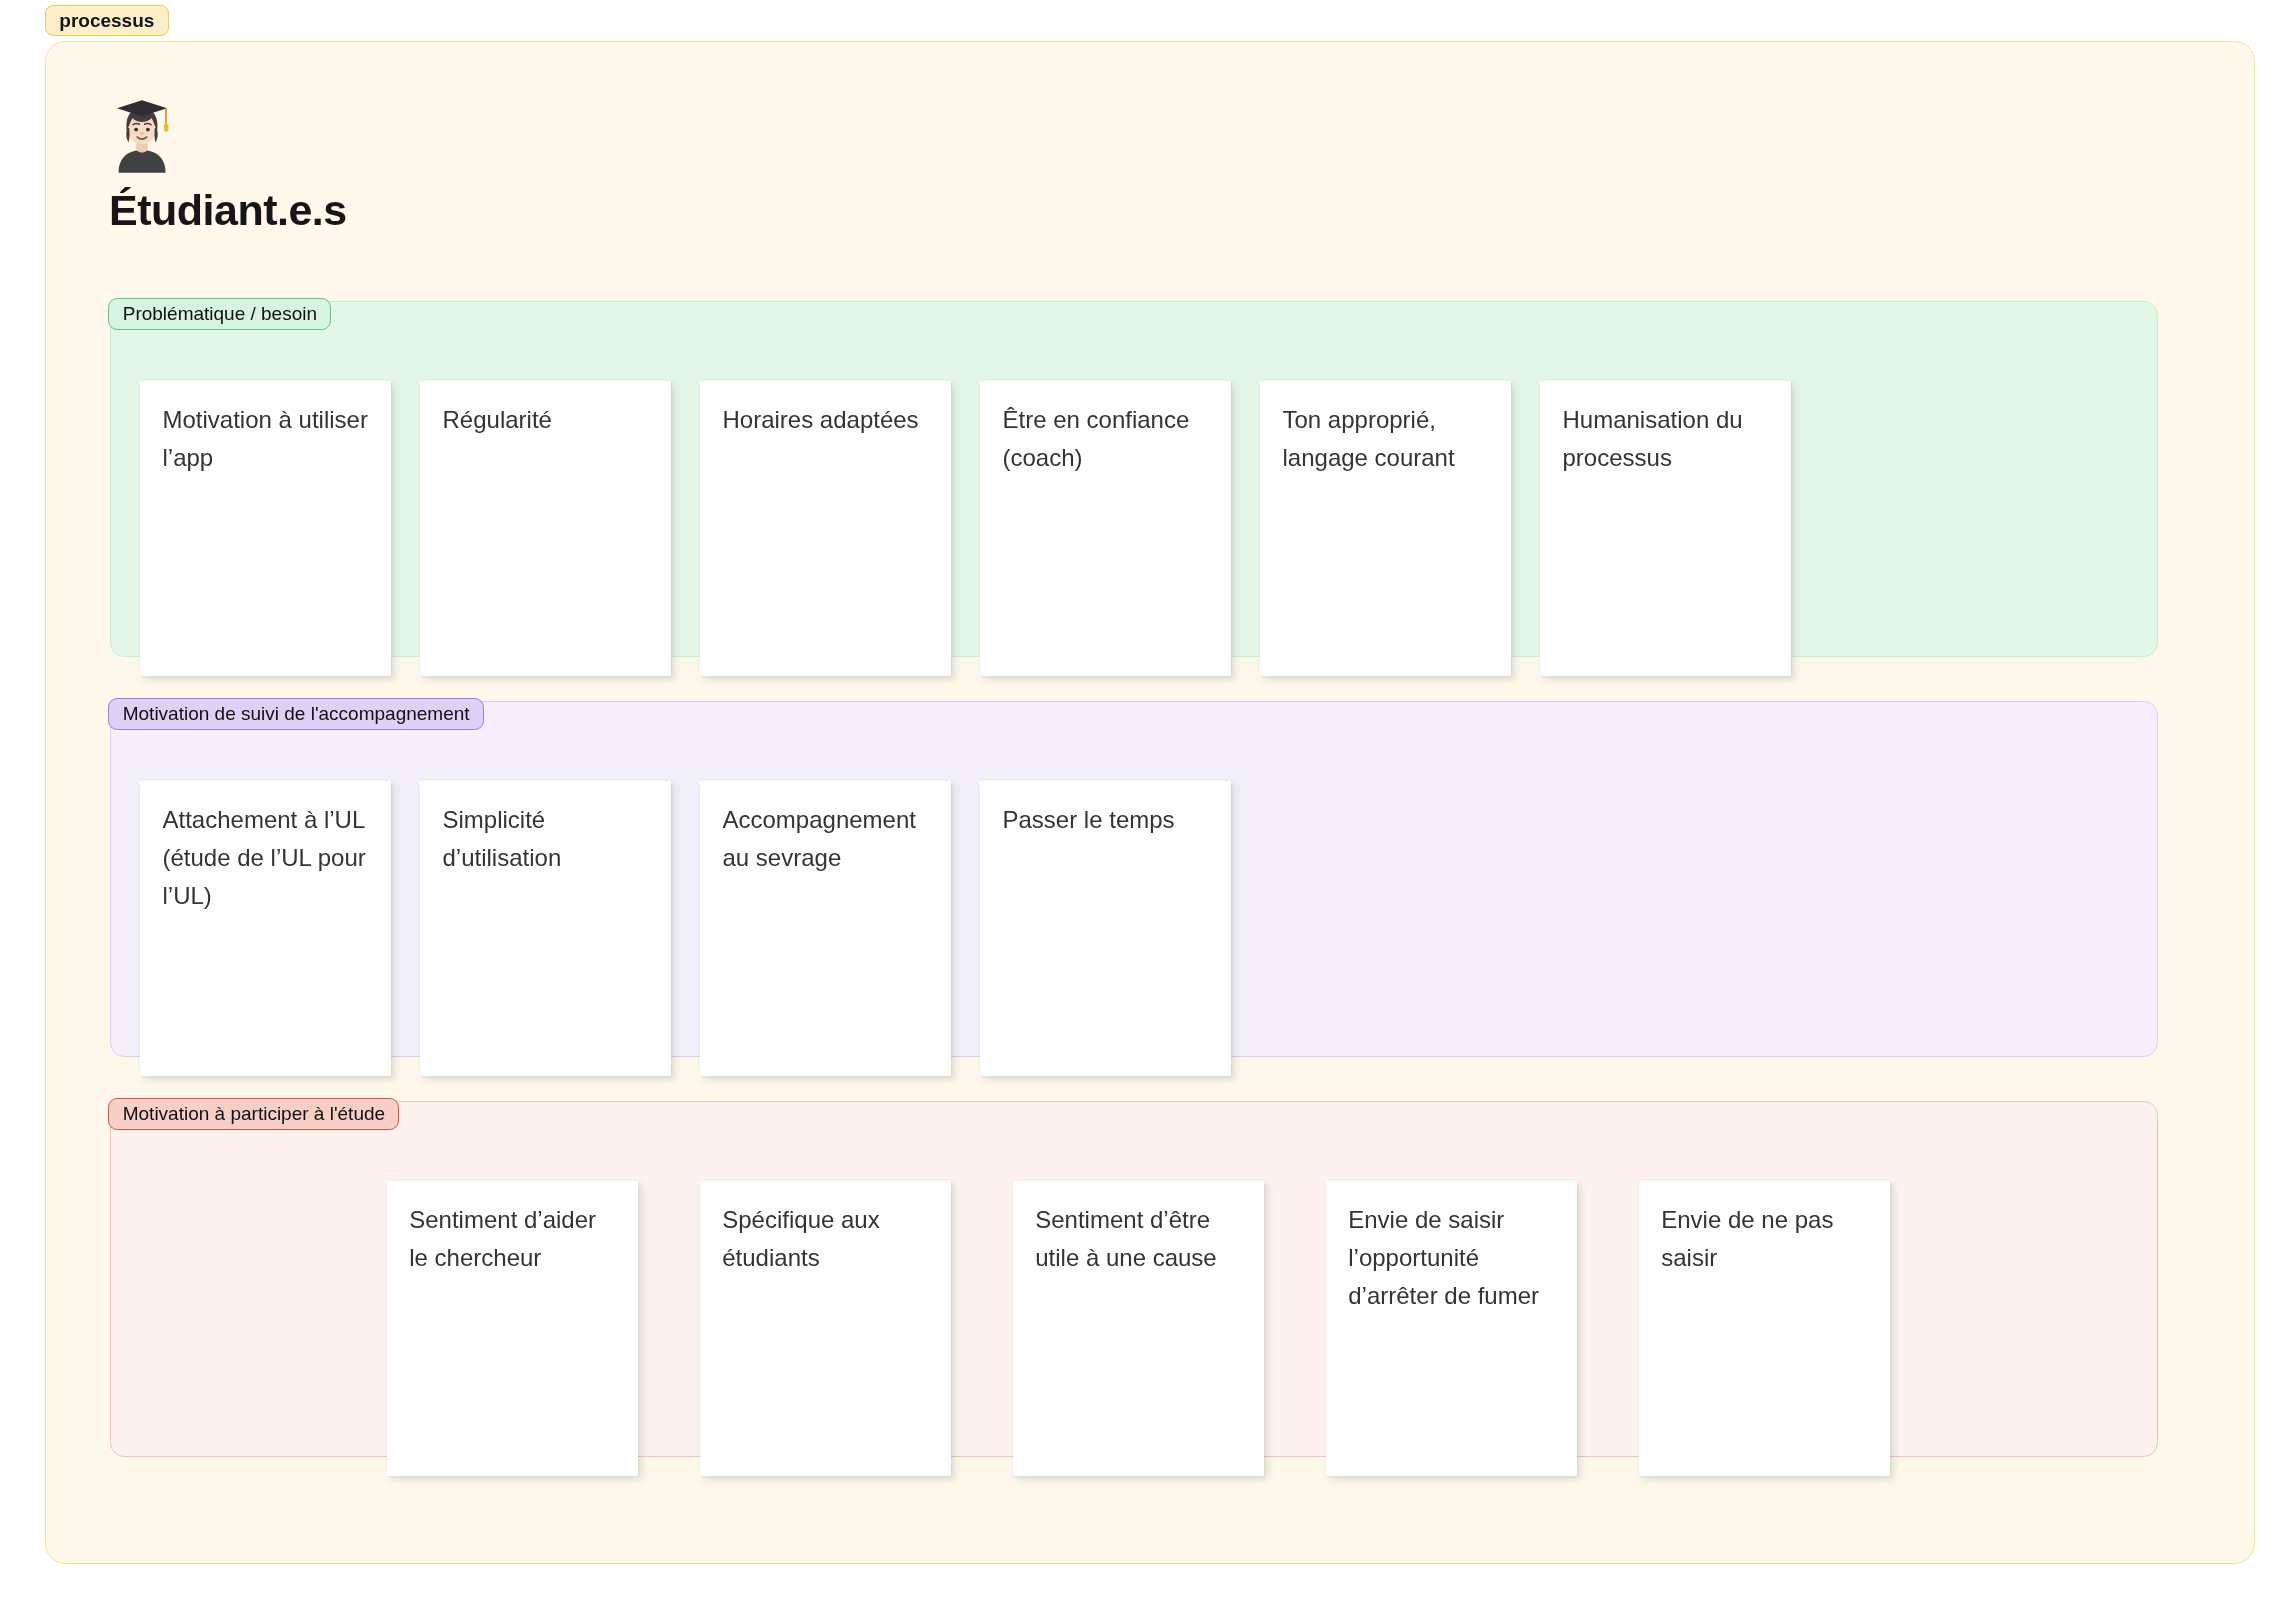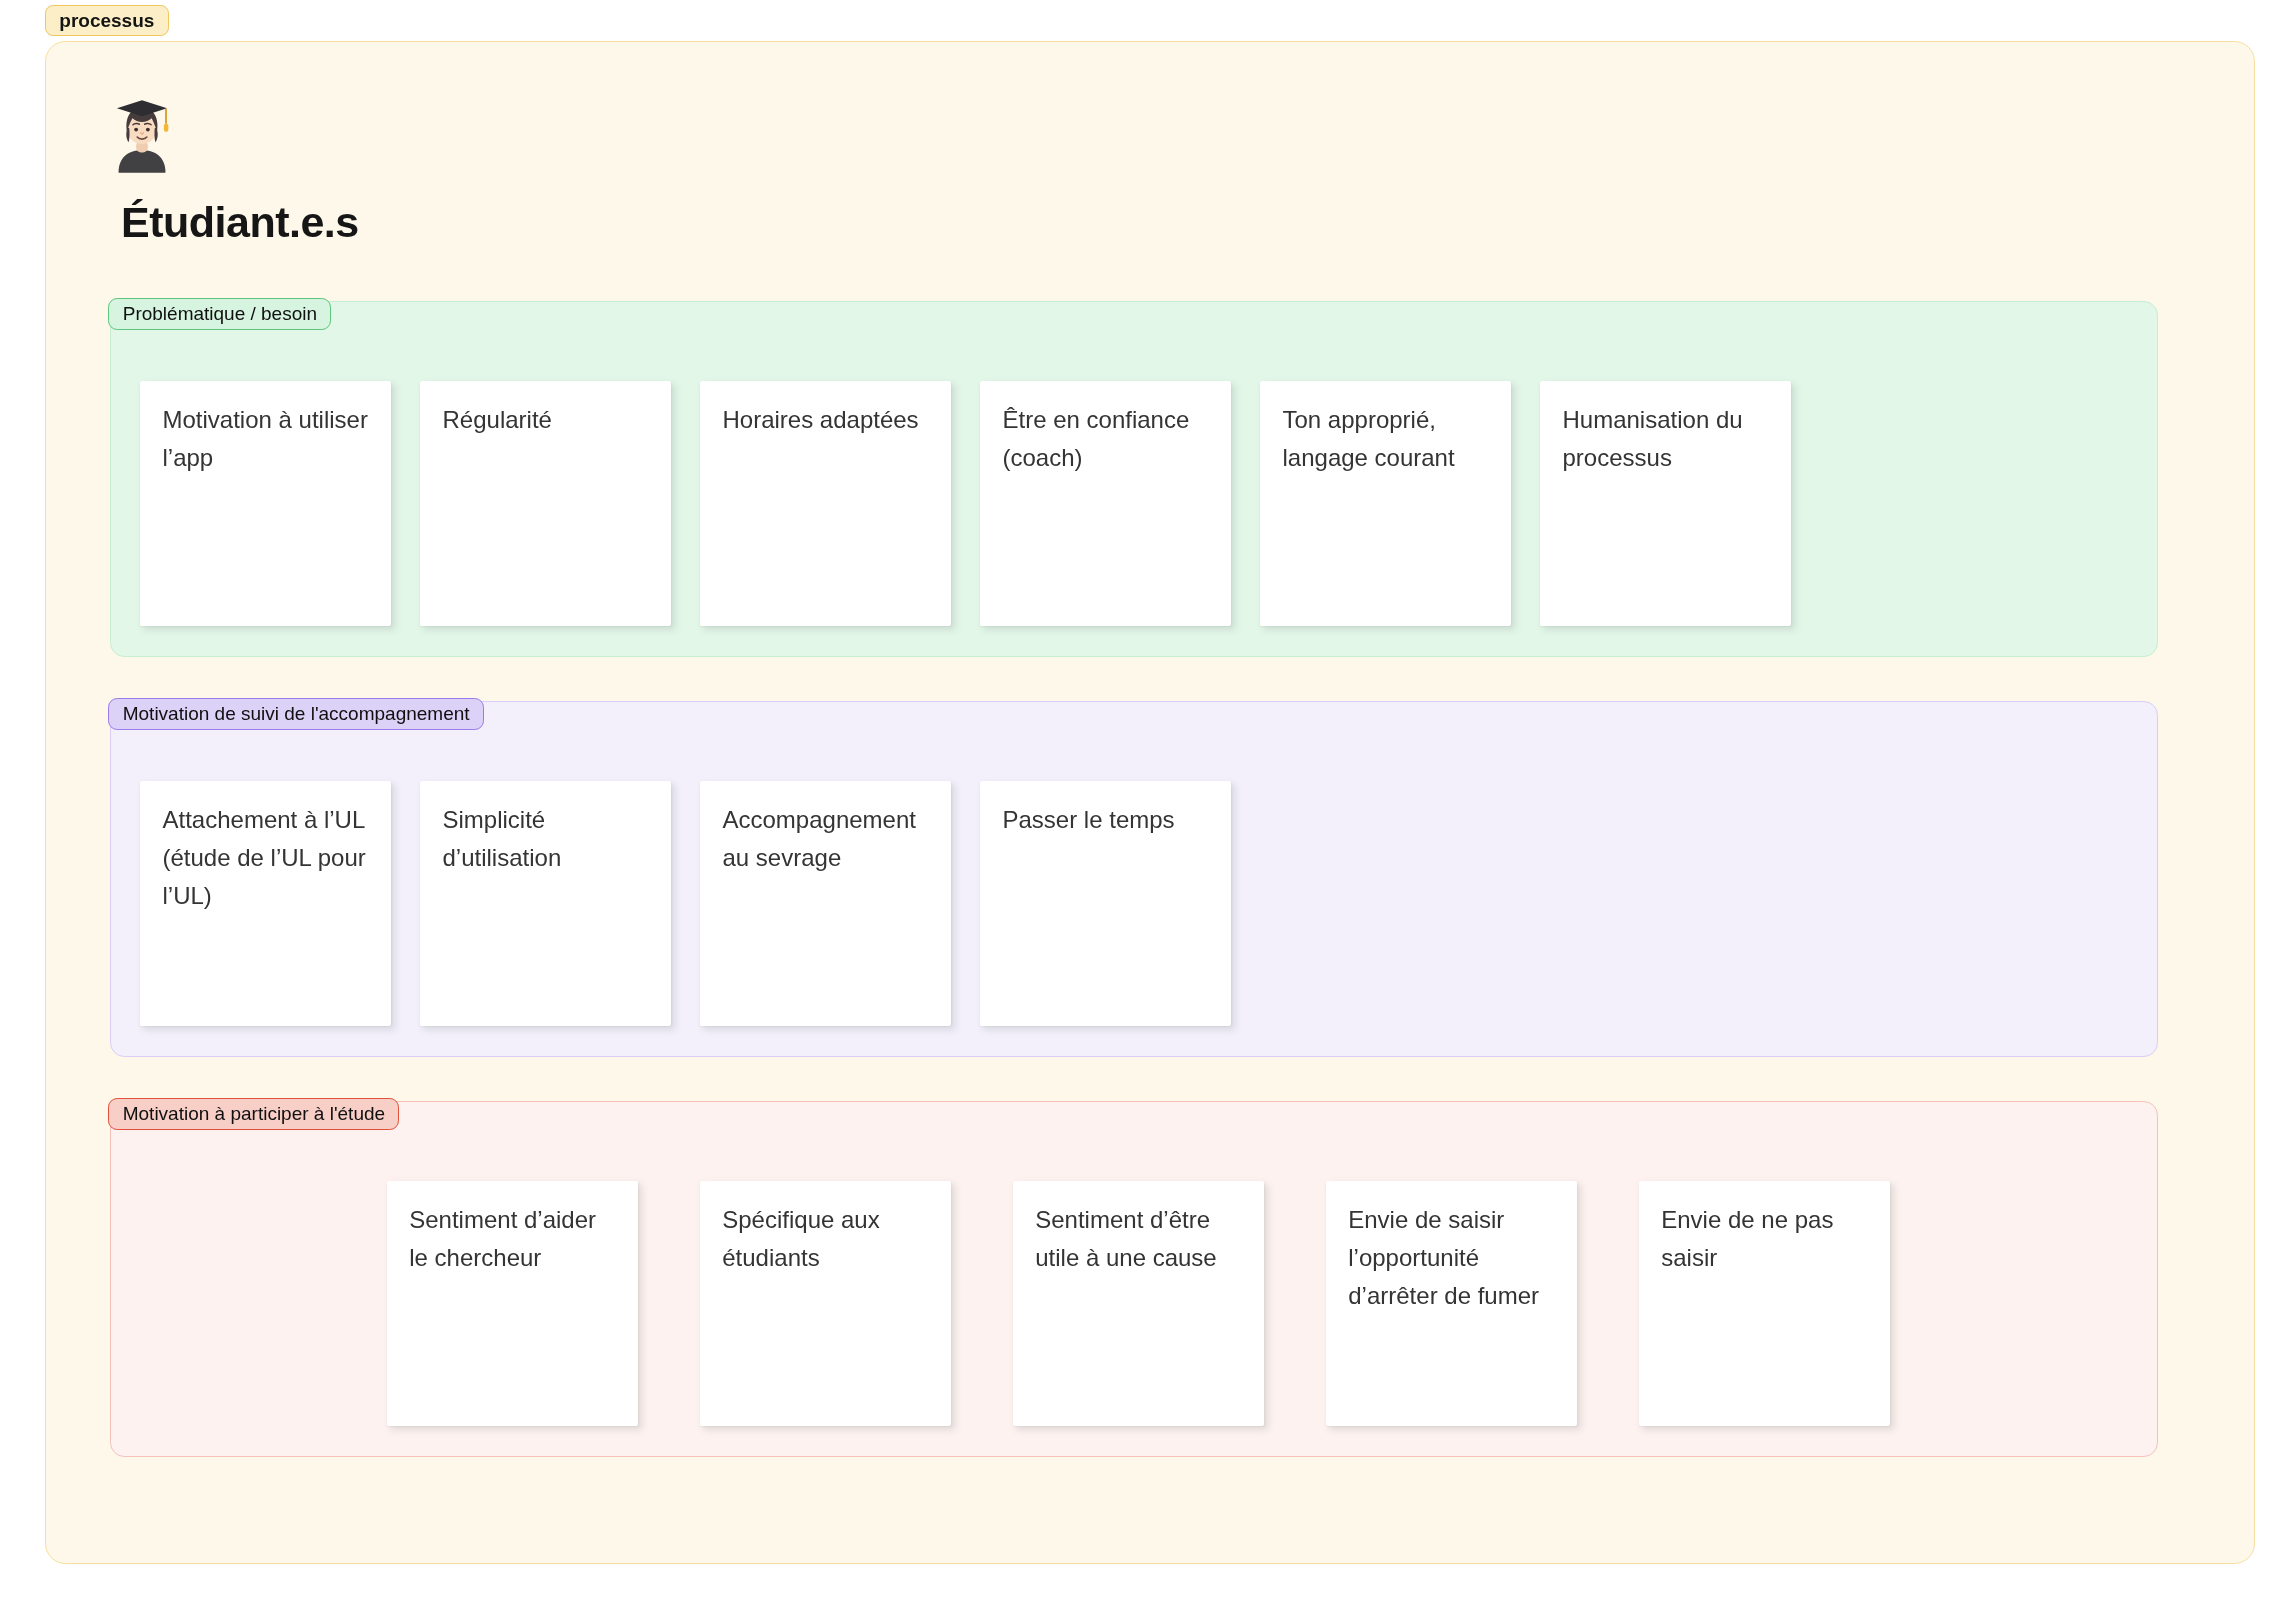--- a/index.html
+++ b/index.html
@@ -51,21 +51,21 @@
     top: 57px;
     width: 64px;
     height: 75px;
   }
   .avatar svg { width: 100%; height: 100%; display: block; }
 
   .title {
     position: absolute;
     left: 63px;
     top: 144px;
-    margin: 12px;
+    margin: 0;
     font-size: 43px;
     font-weight: 700;
     letter-spacing: -0.5px;
     color: #161616;
     line-height: 1.15;
   }
 
   .sections {
     position: absolute;
     left: 64px;
@@ -105,21 +105,21 @@
     display: flex;
     gap: 29px;
     align-items: flex-start;
   }
   .section:nth-child(3) .cards { gap: 62px; justify-content: center; }
 
   .card {
     box-sizing: border-box;
     flex: none;
     width: 251px;
-    height: 245px;
+    height: 295px;
     background: #ffffff;
     border-radius: 2px;
     box-shadow: 3.1px 3.6px 7.2px rgba(84, 98, 92, 0.16), 0.5px 1px 2px rgba(0,0,0,0.05);
     padding: 19.5px 22.5px;
     overflow: hidden;
   }
   .card-text {
     display: block;
     font-size: 24px;
     line-height: 1.6;

